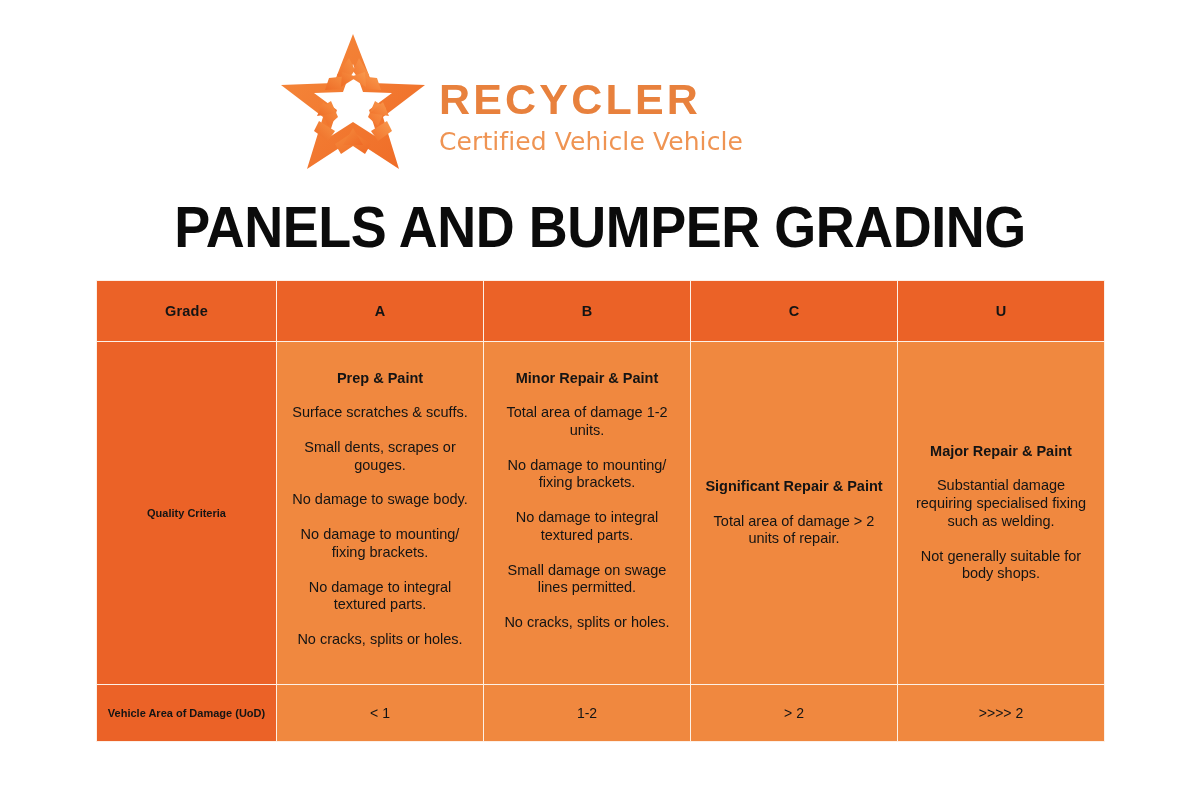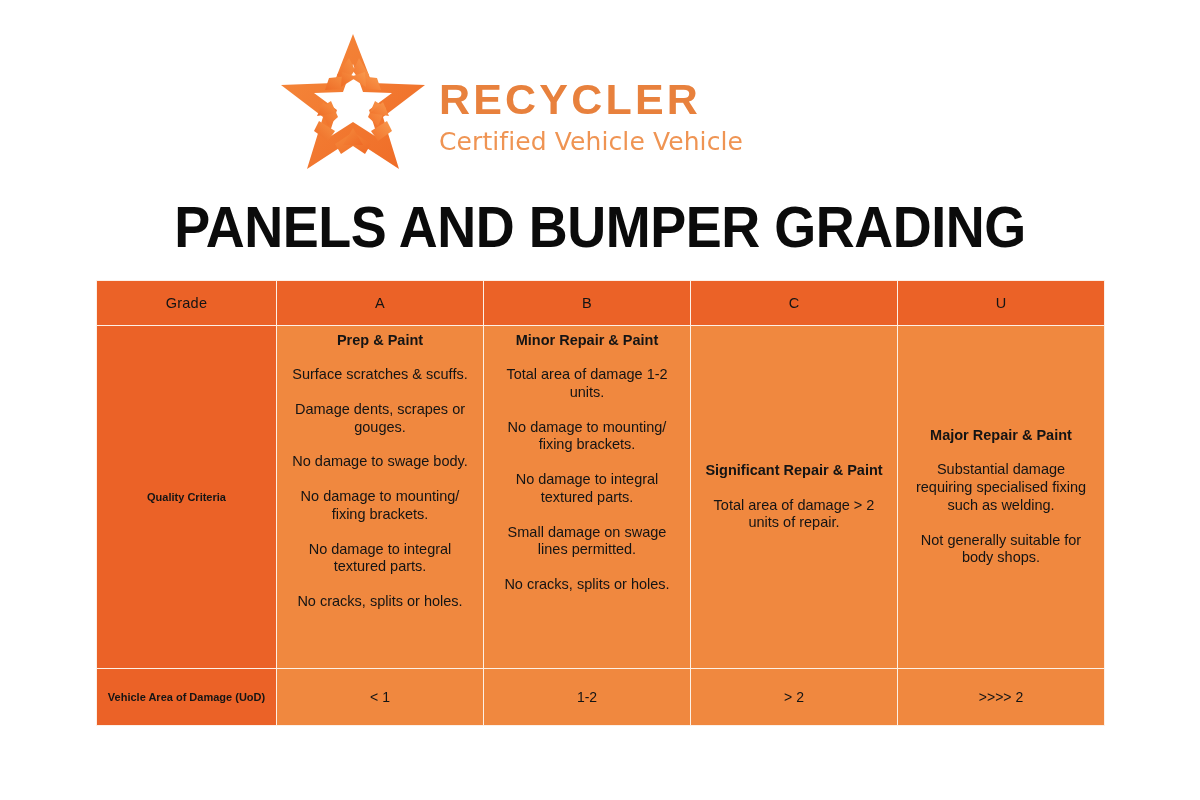--- a/index.html
+++ b/index.html
@@ -93,43 +93,43 @@
     vertical-align: middle;
     text-align: center;
     color: #141414;
   }
 
   col.c-label { width: 180px; }
   col.c-grade { width: 207px; }
 
   
   .head-cell {
-    height: 45px;
+    height: 61px;
     background: #eb6227;
     font-size: 14.5px;
-    font-weight: normal;
+    font-weight: bold;
     font-family: "Liberation Sans Narrow", "Liberation Sans", sans-serif;
     letter-spacing: 0.2px;
   }
 
   
   .row-label {
     background: #eb6227;
     font-size: 11px;
     font-weight: bold;
     font-family: "Liberation Sans Narrow", "Liberation Sans", sans-serif;
     line-height: 1.35;
     padding: 4px 8px;
   }
 
   
   .criteria-cell {
     background: #f0883f;
     height: 343px;
-    padding: 6px 12px;
+    padding: 28px 12px;
     font-size: 14.5px;
     line-height: 1.22;
   }
   .criteria-cell.align-top   { vertical-align: top; }
   .criteria-cell.align-mid   { vertical-align: middle; }
 
   .crit-head {
     font-weight: bold;
     font-size: 14.5px;
     margin-bottom: 17px;
@@ -228,21 +228,21 @@
       </tr>
     </thead>
     <tbody>
 
       <tr>
         <td class="row-label">Quality Criteria</td>
 
         <td class="criteria-cell align-top">
           <div class="crit-head">Prep &amp; Paint</div>
           <div class="crit-line">Surface scratches &amp; scuffs.</div>
-          <div class="crit-line">Damage dents, scrapes or gouges.</div>
+          <div class="crit-line">Small dents, scrapes or gouges.</div>
           <div class="crit-line">No damage to swage body.</div>
           <div class="crit-line">No damage to mounting/ fixing brackets.</div>
           <div class="crit-line">No damage to integral textured parts.</div>
           <div class="crit-line">No cracks, splits or holes.</div>
         </td>
 
         <td class="criteria-cell align-top">
           <div class="crit-head">Minor Repair &amp; Paint</div>
           <div class="crit-line">Total area of damage 1-2 units.</div>
           <div class="crit-line">No damage to mounting/ fixing brackets.</div>

